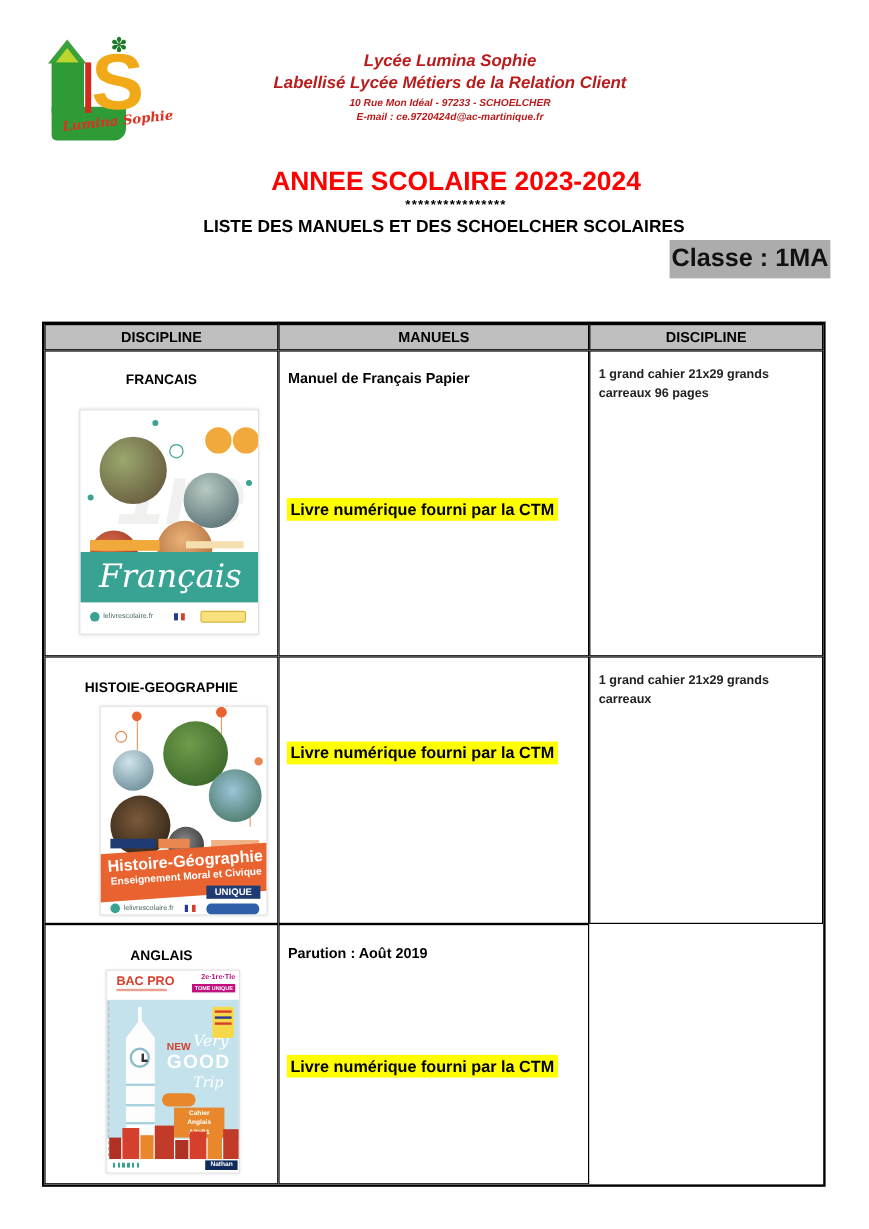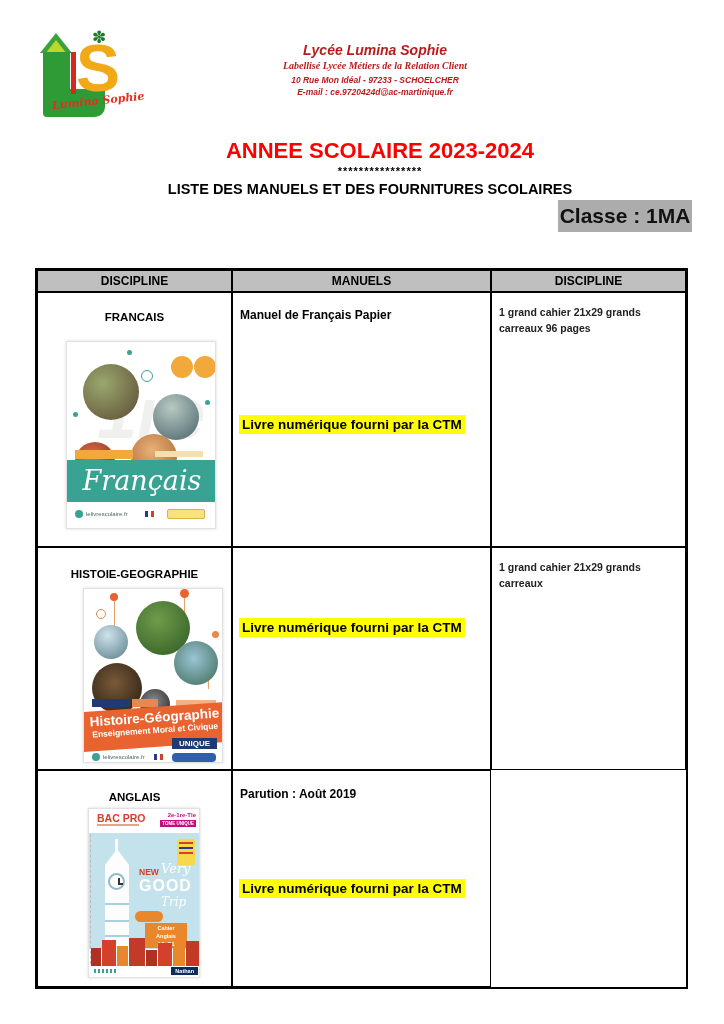--- a/index.html
+++ b/index.html
@@ -12,21 +12,21 @@
   .logo-roof-in { left:5px; top:7px; width:0; height:0; border-left:11px solid transparent; border-right:11px solid transparent; border-bottom:14px solid #bcd62e; }
   .logo-tower { left:3px; top:19px; width:27px; height:42px; background:#2f9b37; }
   .logo-foot { left:3px; top:56px; width:62px; height:28px; background:#2f9b37; border-radius:0 0 10px 4px; }
   .logo-stripe { left:31px; top:19px; width:5px; height:42px; background:#d42a1e; }
   .logo-s { left:36px; top:2px; font-size:66px; line-height:66px; font-weight:bold; color:#f2a917; font-family:"Liberation Sans", sans-serif; }
   .logo-palm { left:52px; top:-6px; font-size:17px; color:#1c7a2a; }
   .logo-script { left:12px; top:62px; width:80px; color:#e03020; font-style:italic; font-weight:bold; font-size:11px; transform:rotate(-6deg); font-family:"DejaVu Serif", serif; white-space:nowrap; }
 
   .school-block { left:165px; top:42px; width:420px; text-align:center; color:#b91c1c; font-style:italic; font-weight:bold; }
   .school-name { font-size:14px; }
-  .school-label { font-size:10px; margin-top:2px;font-family:Liberation Serif, serif; }
+  .school-label { font-size:14px; margin-top:2px; }
   .school-addr { font-size:8.5px; margin-top:4px; }
   .school-tel  { font-size:8.5px; margin-top:2px; }
   .school-mail { font-size:8.5px; margin-top:2px; }
 
   
   .title-year { left:120px; top:138px; width:520px; text-align:center; color:#ff0000; font-weight:bold; font-size:22px; }
   .title-stars { left:120px; top:165px; width:520px; text-align:center; color:#000; font-weight:bold; font-size:11px; letter-spacing:1px; }
   .title-list { left:90px; top:181px; width:560px; text-align:center; color:#000; font-weight:bold; font-size:14.5px; }
   .classe-box { left:558px; top:200px; width:134px; height:32px; background:#acacac; color:#111; font-weight:bold; font-size:21px; text-align:center; line-height:32px; }
 
@@ -118,21 +118,21 @@
 
 <div class="abs school-block">
   <div class="school-name">Lycée Lumina Sophie</div>
   <div class="school-label">Labellisé Lycée Métiers de la Relation Client</div>
   <div class="school-addr">10 Rue Mon Idéal - 97233 - SCHOELCHER</div>
   <div class="school-mail">E-mail : ce.9720424d@ac-martinique.fr</div>
 </div>
 
 <div class="abs title-year">ANNEE SCOLAIRE 2023-2024</div>
 <div class="abs title-stars">****************</div>
-<div class="abs title-list">LISTE DES MANUELS ET DES FOURNITURES SCOLAIRES</div>
+<div class="abs title-list">LISTE DES MANUELS ET DES SCHOELCHER SCOLAIRES</div>
 <div class="abs classe-box">Classe : 1MA</div>
 
 <div class="abs tbl">
 
   <div class="cell hcell">DISCIPLINE</div>
   <div class="cell hcell">MANUELS</div>
   <div class="cell hcell">DISCIPLINE</div>
 
   <div class="cell">
     <div class="abs disc-label" style="top:18px;">FRANCAIS</div>

